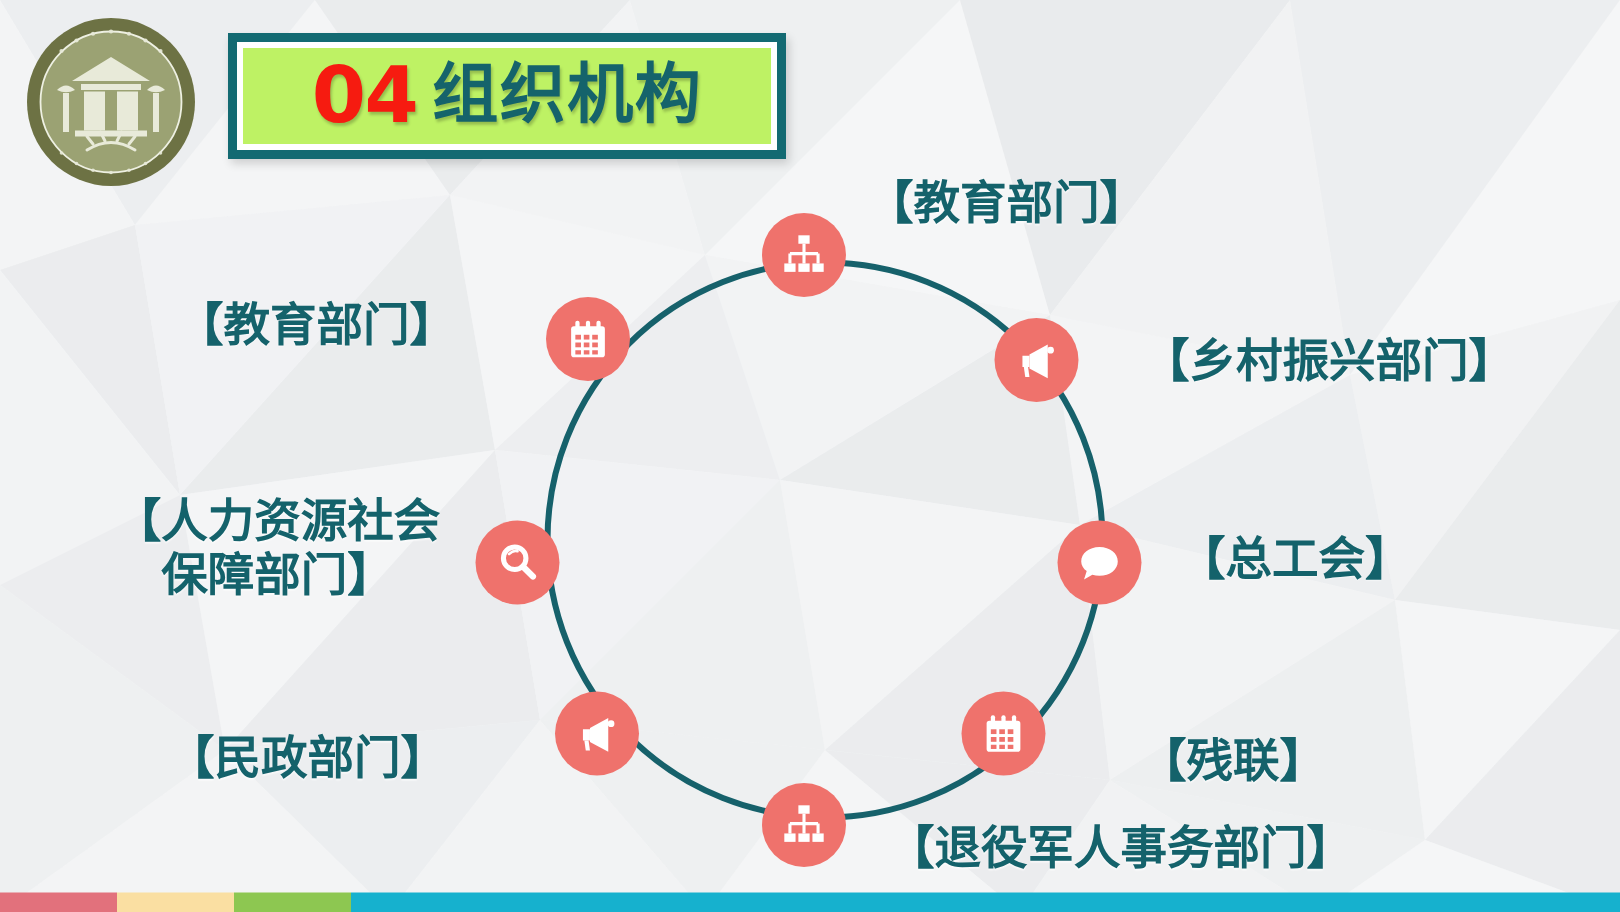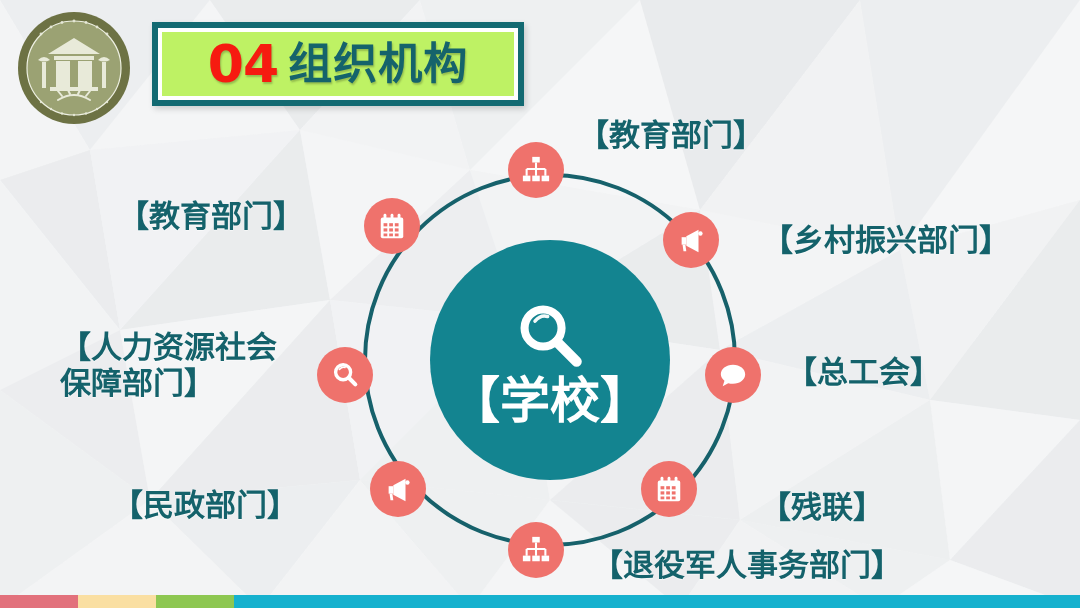--- a/index.html
+++ b/index.html
@@ -134,21 +134,21 @@
   .node-label {
     position: absolute;
     font-family: "Liberation Sans", "DejaVu Sans", sans-serif;
     font-size: 31px;
     font-weight: 700;
     color: #14626b;
     line-height: 1.16;
     white-space: nowrap;
     text-shadow: 0 1px 1px rgba(255,255,255,0.6);
   }
-  .node-label.two-line { white-space: normal; }
+  .node-label.two-line { white-space: normal; text-align: center; }
 
   
   .bottom-bar {
     position: absolute;
     left: 0;
     bottom: 0;
     width: 1080px;
     height: 13px;
     display: flex;
   }
@@ -250,28 +250,20 @@
     <span class="title-num" style="color: rgb(246, 27, 16);">04</span>
     <span class="title-text" style="color: rgb(21, 99, 107);">组织机构</span>
   </div>
 
   <div class="diagram">
 
     <svg class="ring-svg" viewBox="0 0 1080 608">
       <circle cx="550" cy="360" r="185" fill="none" stroke="#16616b" stroke-width="4"></circle>
     </svg>
 
-    <div class="hub" style="background: rgb(19, 132, 144);">
-      <svg class="hub-icon" viewBox="0 0 64 64">
-        <circle cx="26" cy="26" r="16" fill="none" stroke="#ffffff" stroke-width="7"></circle>
-        <path d="M38,38 L55,55" stroke="#ffffff" stroke-width="9" stroke-linecap="round"></path>
-        <path d="M19,20 q5,-6 11,-4" stroke="#ffffff" stroke-width="3" stroke-linecap="round" fill="none" opacity="0.95"></path>
-      </svg>
-      <span class="hub-label">【学校】</span>
-    </div>
 
     <div class="node" style="left: 508px; top: 142px; background: rgb(239, 114, 108);">
       <svg viewBox="0 0 32 32">
         <rect x="12" y="2" width="8" height="6" fill="#fff"></rect>
         <rect x="2" y="22" width="8" height="6" fill="#fff"></rect>
         <rect x="12" y="22" width="8" height="6" fill="#fff"></rect>
         <rect x="22" y="22" width="8" height="6" fill="#fff"></rect>
         <path d="M16,8 L16,15 M6,15 L26,15 M6,15 L6,22 M16,15 L16,22 M26,15 L26,22" stroke="#fff" stroke-width="2.2" fill="none"></path>
       </svg>
     </div>

